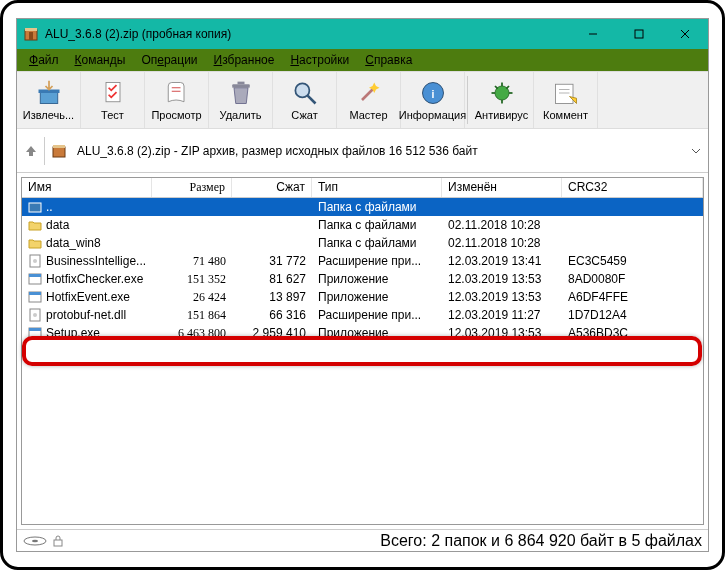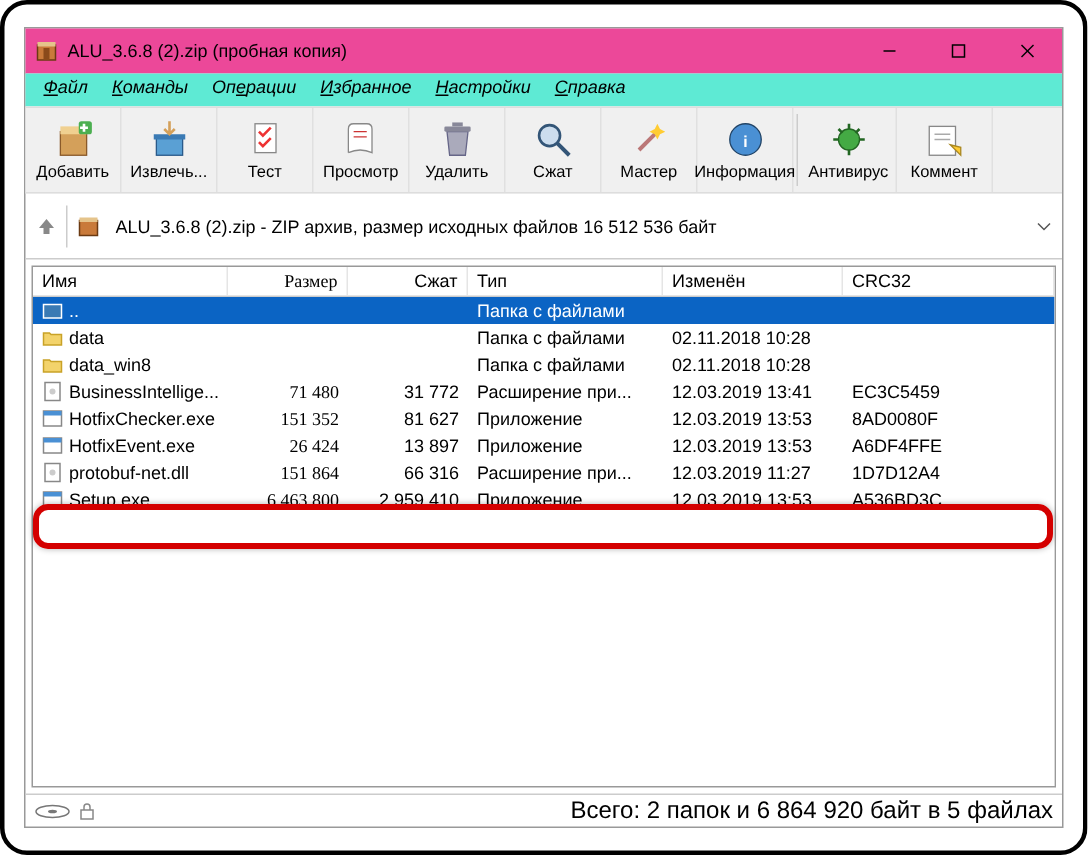--- a/index.html
+++ b/index.html
@@ -1,23 +1,23 @@
 <!DOCTYPE html>
 <html><head>
 <meta charset="utf-8">
 <style>
 * { margin: 0; padding: 0; box-sizing: border-box; font-family: "Segoe UI", Tahoma, sans-serif; font-size: 12px; }
 body { background: #fff; width: 725px; height: 570px; position: relative; }
 .outer-frame { position: absolute; inset: 0; border: 3px solid #000; border-radius: 18px; pointer-events: none; }
 .window { position: absolute; left: 16px; top: 18px; right: 16px; bottom: 18px; border: 1px solid #999; background: #fff; display: flex; flex-direction: column; }
-.titlebar { height: 30px; background: #ec4899; display: flex; align-items: center; padding-left: 6px; }
+.titlebar { height: 30px; background: #14b8a6; display: flex; align-items: center; padding-left: 6px; }
 .titlebar .app-icon { width: 16px; height: 16px; margin-right: 6px; }
 .titlebar .title { flex: 1; color: #000; font-size: 12px; }
 .titlebar .ctl { width: 46px; height: 30px; display: flex; align-items: center; justify-content: center; color: #000; }
-.menubar { height: 22px; display: flex; padding: 0 4px; background: #5eead4; font-style: italic; }
+.menubar { height: 22px; display: flex; align-items: center; padding: 0 4px; background: #4d7c0f; }
 .menubar span { padding: 2px 8px; cursor: default; }
 .menubar span u { text-decoration: underline; }
 .toolbar { height: 58px; display: flex; align-items: center; background: #f0f0f0; border-top: 1px solid #ddd; border-bottom: 1px solid #ddd; overflow: hidden; }
 .tbtn { width: 64px; height: 58px; display: flex; flex-direction: column; align-items: center; justify-content: center; gap: 2px; border-right: 1px solid #e0e0e0; }
 .tbtn svg { width: 28px; height: 28px; }
 .tbtn span { font-size: 11px; white-space: nowrap; }
 .tsep { width: 1px; height: 48px; background: #ccc; margin: 0 2px; }
 .pathbar { height: 44px; display: flex; align-items: center; border-bottom: 1px solid #ccc; }
 .pathbar .up { width: 28px; height: 28px; display: flex; align-items: center; justify-content: center; border-right: 1px solid #ccc; }
 .pathbar .icon { width: 28px; display: flex; align-items: center; justify-content: center; }
@@ -78,29 +78,20 @@
     <span><u>К</u>оманды</span>
     <span>Оп<u>е</u>рации</span>
     <span><u>И</u>збранное</span>
     <span><u>Н</u>астройки</span>
     <span><u>С</u>правка</span>
   </div>
 
   <div class="toolbar">
     <div class="tbtn">
       <svg viewBox="0 0 32 32">
-          <rect x="6" y="10" width="20" height="18" fill="#d4a05a" stroke="#8a5a2a"></rect>
-          <rect x="6" y="6" width="20" height="6" fill="#f0d090"></rect>
-          <rect x="20" y="2" width="10" height="10" fill="#4caf50" rx="2"></rect>
-          <path d="M24 4 v6 M21 7 h6" stroke="#fff" stroke-width="2"></path>
-        </svg>
-      <span>Добавить</span>
-    </div>
-    <div class="tbtn">
-      <svg viewBox="0 0 32 32">
           <rect x="6" y="14" width="20" height="14" fill="#5aa0d4" stroke="#2a5a8a"></rect>
           <rect x="4" y="12" width="24" height="4" fill="#3a7ab4"></rect>
           <path d="M16 2 v10 M12 8 l4 4 4-4" stroke="#d4a05a" stroke-width="2" fill="none"></path>
         </svg>
       <span>Извлечь...</span>
     </div>
     <div class="tbtn">
       <svg viewBox="0 0 32 32">
           <rect x="8" y="4" width="16" height="22" fill="#fff" stroke="#888"></rect>
           <path d="M11 10 l3 3 6-6" stroke="#e33" stroke-width="2" fill="none"></path>

